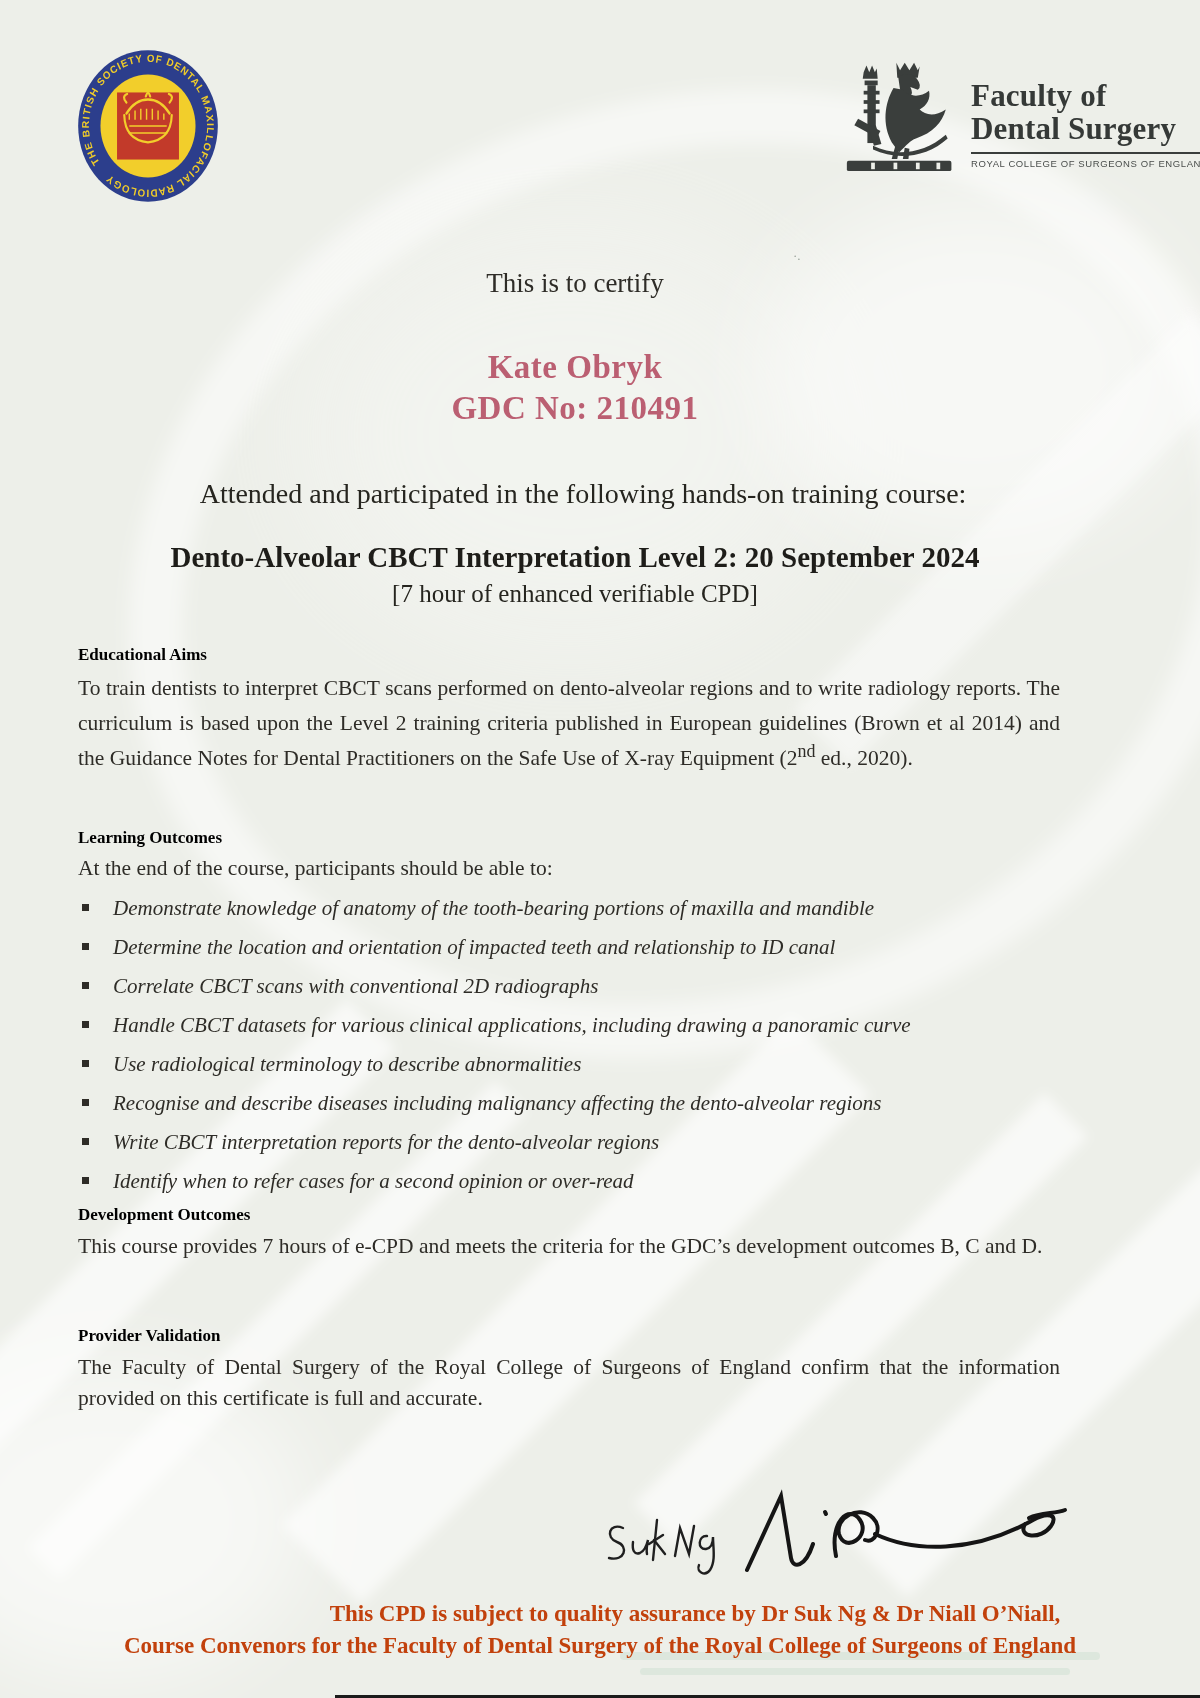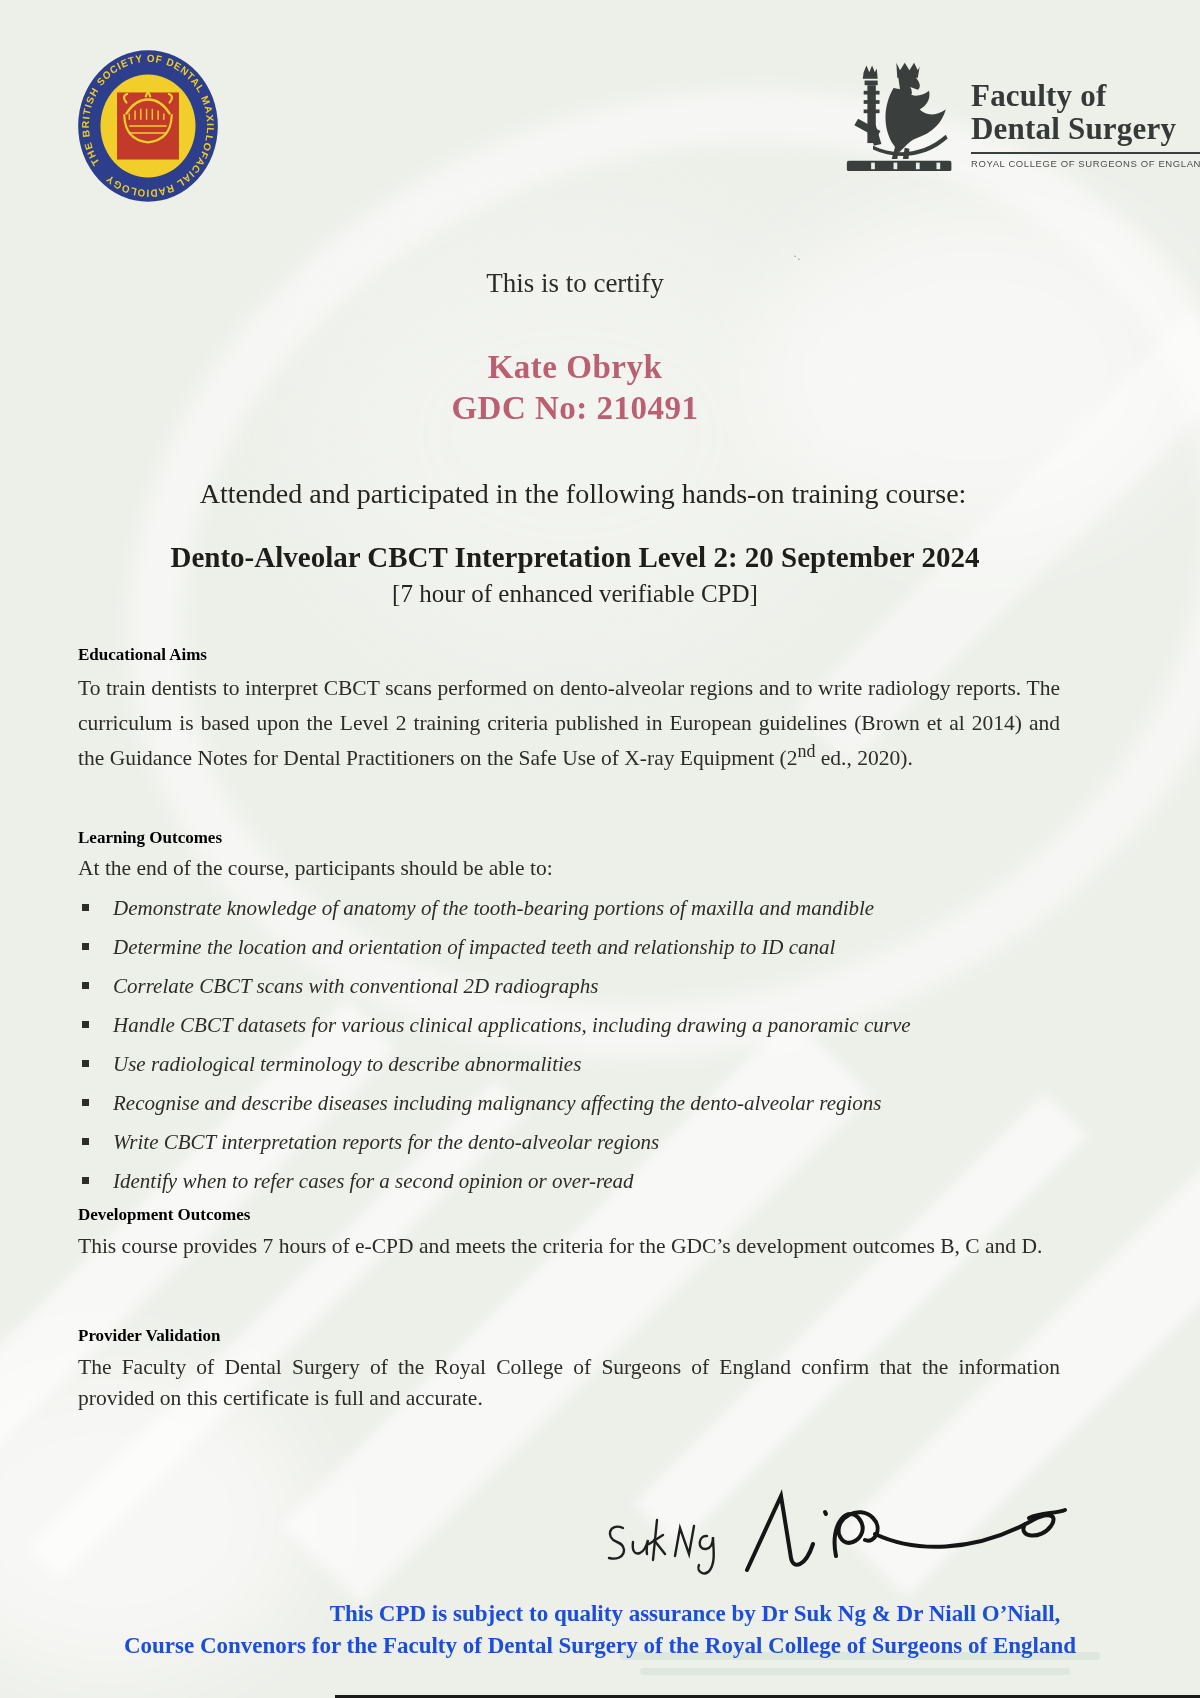--- a/index.html
+++ b/index.html
@@ -62,21 +62,21 @@
   ul.outcomes{list-style:none;margin:0;padding:0;}
   ul.outcomes li{display:flex;align-items:flex-start;margin:0 0 11px 0;font-size:21px;line-height:28px;font-style:italic;}
   .sq{flex:0 0 auto;width:7px;height:7px;background:#2e2c27;margin:10px 24px 0 4px;}
   sup{font-size:18px;line-height:0;}
 
   
   .sig{position:absolute;}
   .sig-suk{left:595px;top:1510px;width:135px;height:78px;}
   .sig-niall{left:733px;top:1474px;width:345px;height:126px;}
   .footer{position:absolute;left:50px;top:1598px;width:1100px;text-align:center;
-          font-size:23px;font-weight:bold;line-height:32px;color:#1d4ed8;}
+          font-size:23px;font-weight:bold;line-height:32px;color:#c2410c;}
   .footer .f1{padding-left:190px;}
 </style>
 </head>
 <body>
 
 <div id="page">
 
   <div class="deco ring"></div>
   <div class="deco blob blob3"></div>
   <div class="deco blob blob1"></div>

